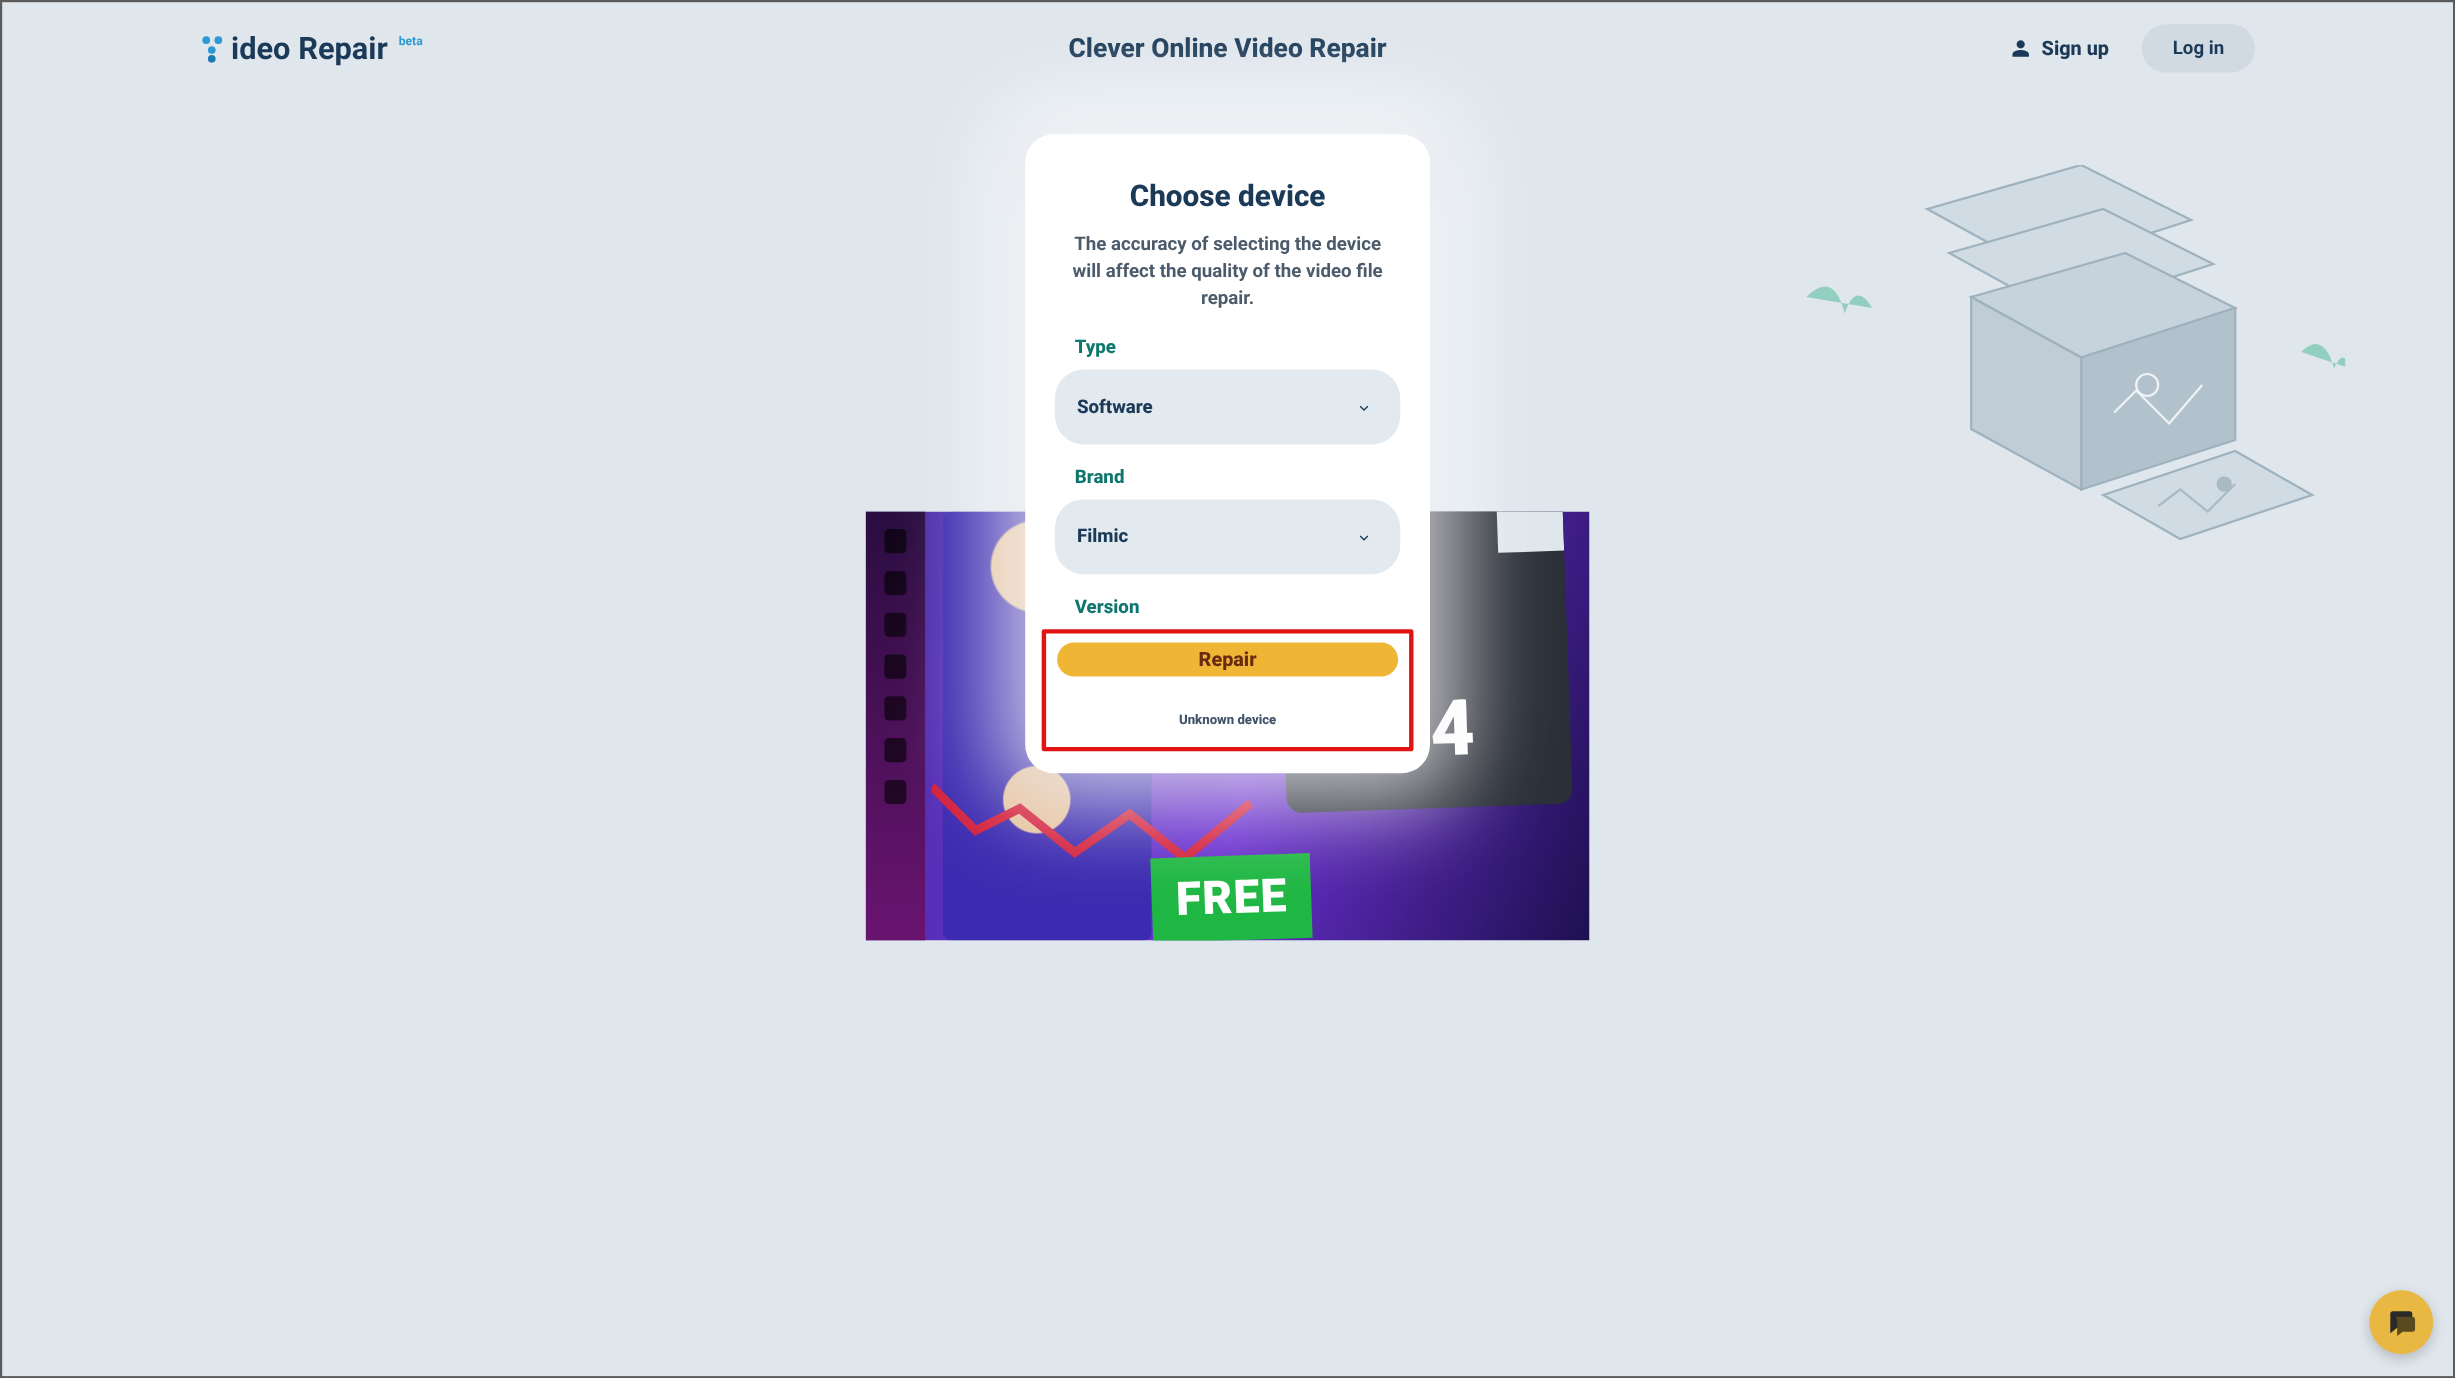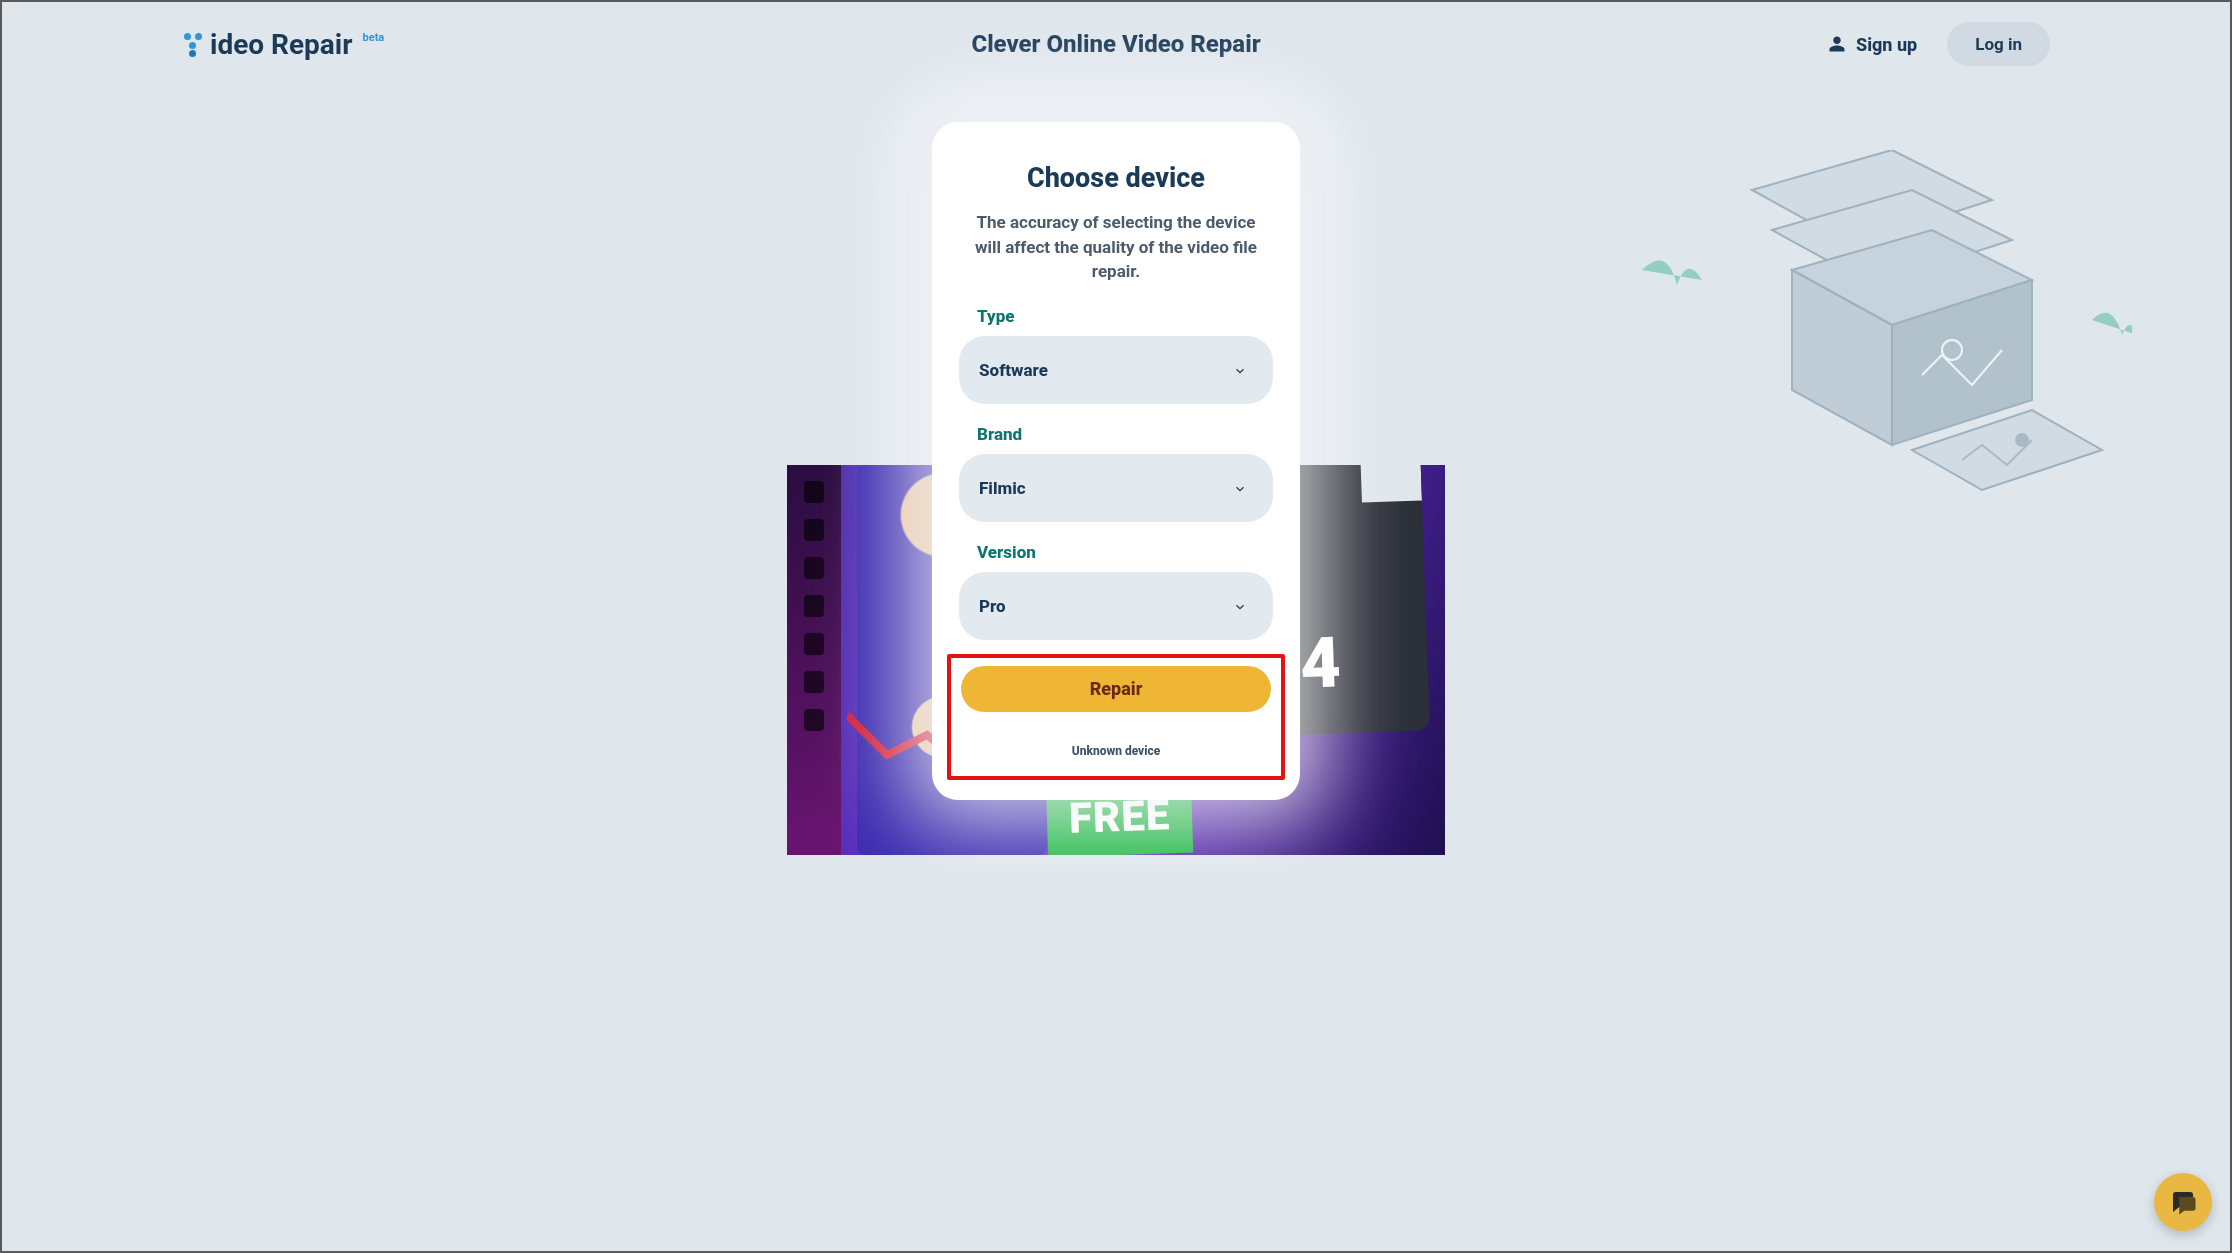--- a/index.html
+++ b/index.html
@@ -102,21 +102,21 @@
     display:flex; align-items:center; justify-content:space-between;
     padding:0 26px 0 20px; margin-bottom:20px; cursor:pointer;
   }
   .select-value { font-size:17px; font-weight:800; color:#1b3a57; }
   .chevron { width:14px; height:14px; }
   .chevron svg { width:100%; height:100%; stroke:#1b3a57; fill:none; stroke-width:2; }
   .highlight-box {
     border:4px solid #e11313; border-radius:2px; padding:8px 10px 4px; margin:2px -12px -14px;
   }
   .repair-btn {
-    width:100%; height:46px; border-radius:24px; background:#efb636; color:#6a2a12;
+    width:100%; height:31px; border-radius:24px; background:#efb636; color:#6a2a12;
     font-size:18px; font-weight:800; display:flex; align-items:center; justify-content:center;
     cursor:pointer; margin-bottom:26px;text-align:right;
   }
   .unknown {
     text-align:center; font-size:12px; font-weight:800; color:#405368; cursor:pointer;
     padding:6px 0 14px;
   }
   
   .chat-fab {
     position:absolute; right:20px; bottom:22px; width:58px; height:58px; border-radius:50%;
@@ -211,28 +211,20 @@
   <div class="select">
     <span class="select-value">Filmic</span>
     <span class="chevron">
       <svg viewBox="0 0 24 24">
           <polyline points="6 9 12 15 18 9"></polyline>
         </svg>
     </span>
   </div>
 
   <div class="field-label">Version</div>
-  <div class="select" style="margin-bottom:14px">
-    <span class="select-value">Pro</span>
-    <span class="chevron">
-      <svg viewBox="0 0 24 24">
-          <polyline points="6 9 12 15 18 9"></polyline>
-        </svg>
-    </span>
-  </div>
 
   <div class="highlight-box">
     <div class="repair-btn">
       <span>Repair</span>
     </div>
     <div class="unknown">
       <span>Unknown device</span>
     </div>
   </div>
 </div>

